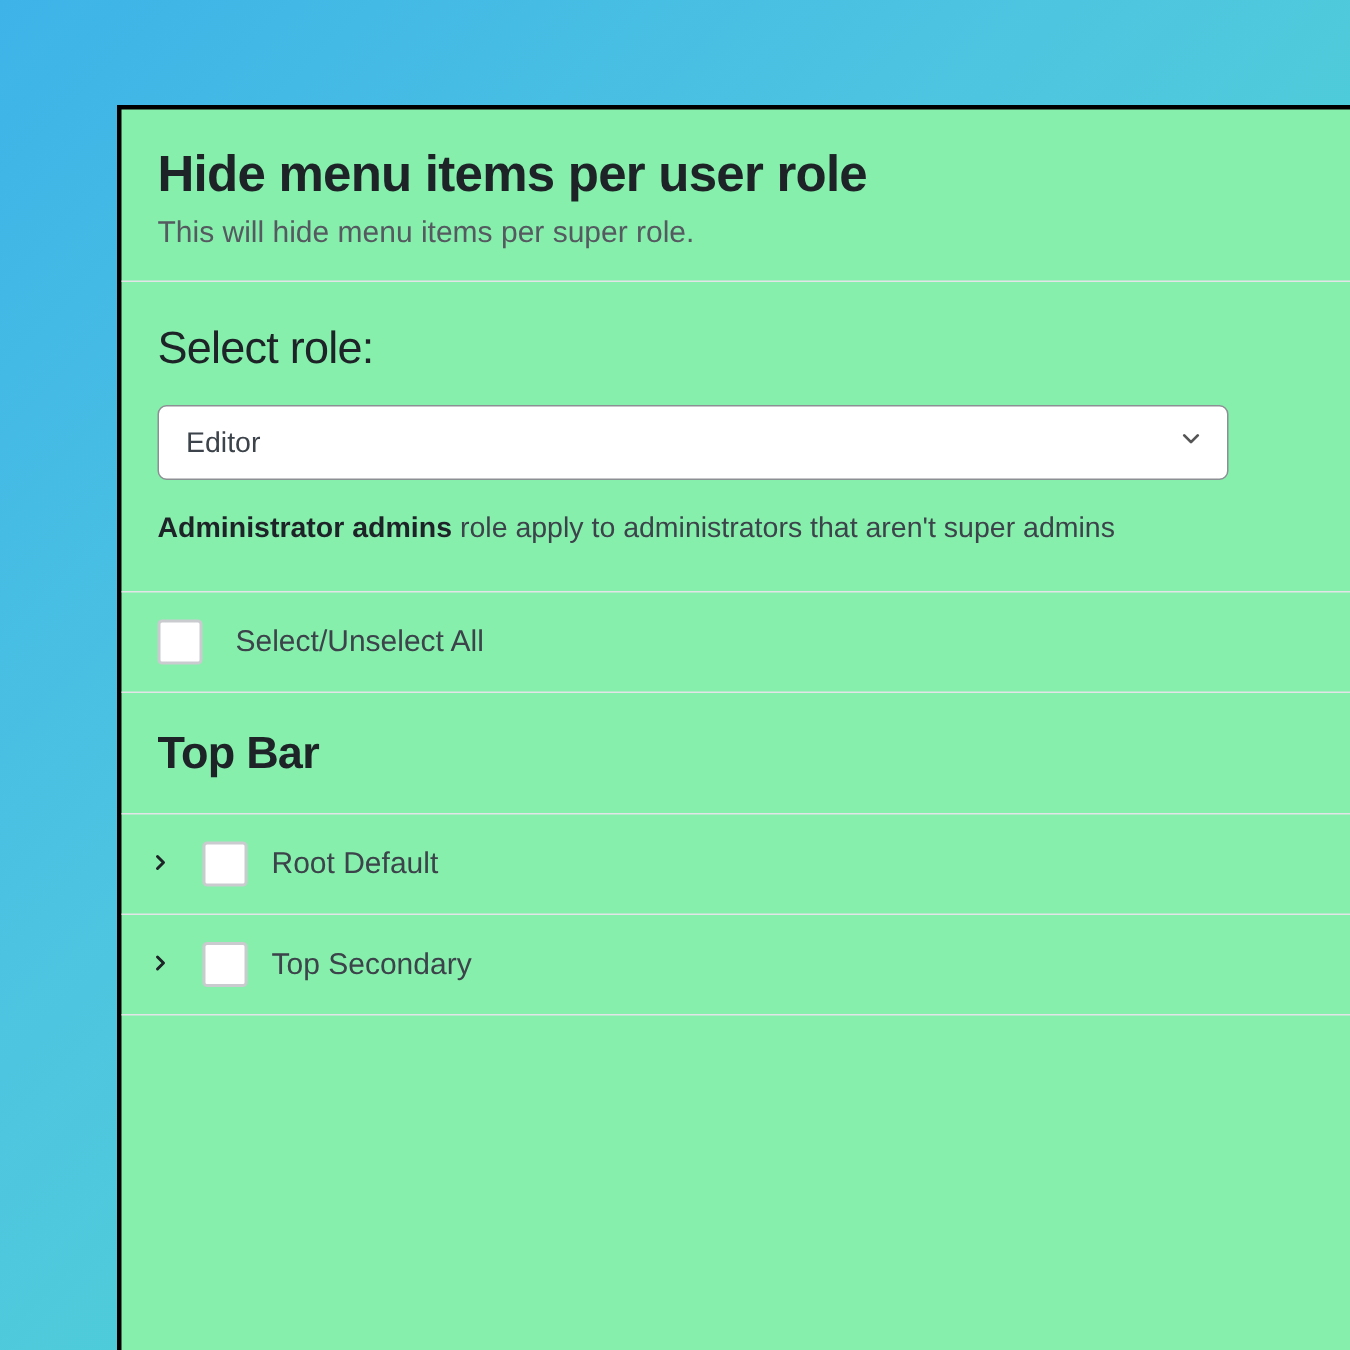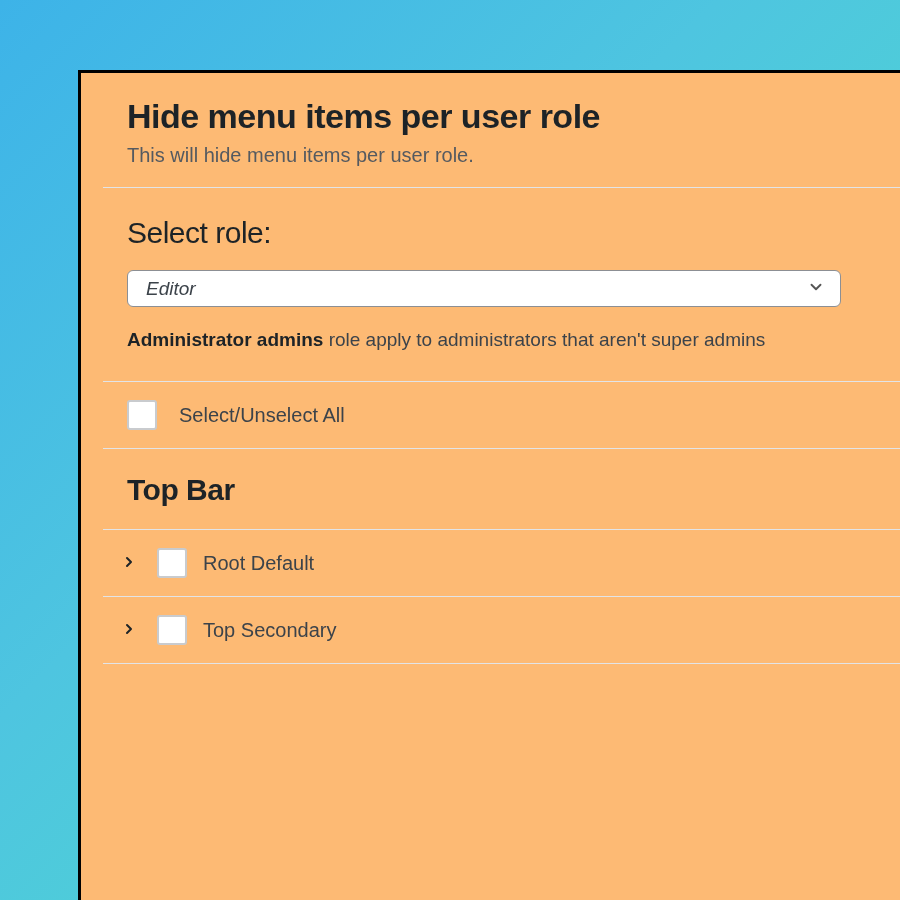--- a/index.html
+++ b/index.html
@@ -14,25 +14,24 @@
       background: linear-gradient(135deg, #3db3e8 0%, #4ec5e0 40%, #4fe0c8 100%);
       overflow: hidden;
       position: relative;
     }
     .panel {
       position: absolute;
       top: 70px;
       left: 78px;
       right: 0;
       bottom: 0;
-      background: #fdba74;
+      background: #86efac;
       border: 3px solid #000000;
       border-right: none;
       border-bottom: none;
-      padding-left: 22px;
     }
     .panel-inner {
       padding: 24px 0 0 0;
     }
     .section-header {
       padding: 0 24px 20px 24px;
     }
     .page-title {
       font-size: 34px;
       font-weight: 700;
@@ -60,31 +59,30 @@
       margin-bottom: 20px;
       letter-spacing: -0.5px;
     }
     .role-select-wrap {
       position: relative;
       width: 100%;
       max-width: 714px;
     }
     .role-select {
       width: 100%;
-      height: 37px;
+      height: 50px;
       padding: 0 40px 0 18px;
       font-size: 19px;
       color: #3c434a;
       background: #ffffff;
       border: 1px solid #8c8f94;
       border-radius: 6px;
       appearance: none;
       -webkit-appearance: none;
       cursor: pointer;
-      font-style: italic;
     }
     .role-select-chevron {
       position: absolute;
       right: 16px;
       top: 50%;
       transform: translateY(-50%);
       pointer-events: none;
     }
     .admin-note {
       margin-top: 22px;
@@ -147,21 +145,21 @@
     }
   </style>
 </head>
 <body>
 
 <div class="panel">
   <div class="panel-inner">
 
     <div class="section-header">
       <h1 class="page-title">Hide menu items per user role</h1>
-      <p class="page-subtitle">This will hide menu items per user role.</p>
+      <p class="page-subtitle">This will hide menu items per super role.</p>
     </div>
 
     <hr class="divider">
 
     <div class="select-role-block">
       <h2 class="select-role-label">Select role:</h2>
       <div class="role-select-wrap">
         <select class="role-select">
           <option>Editor</option>
         </select>

